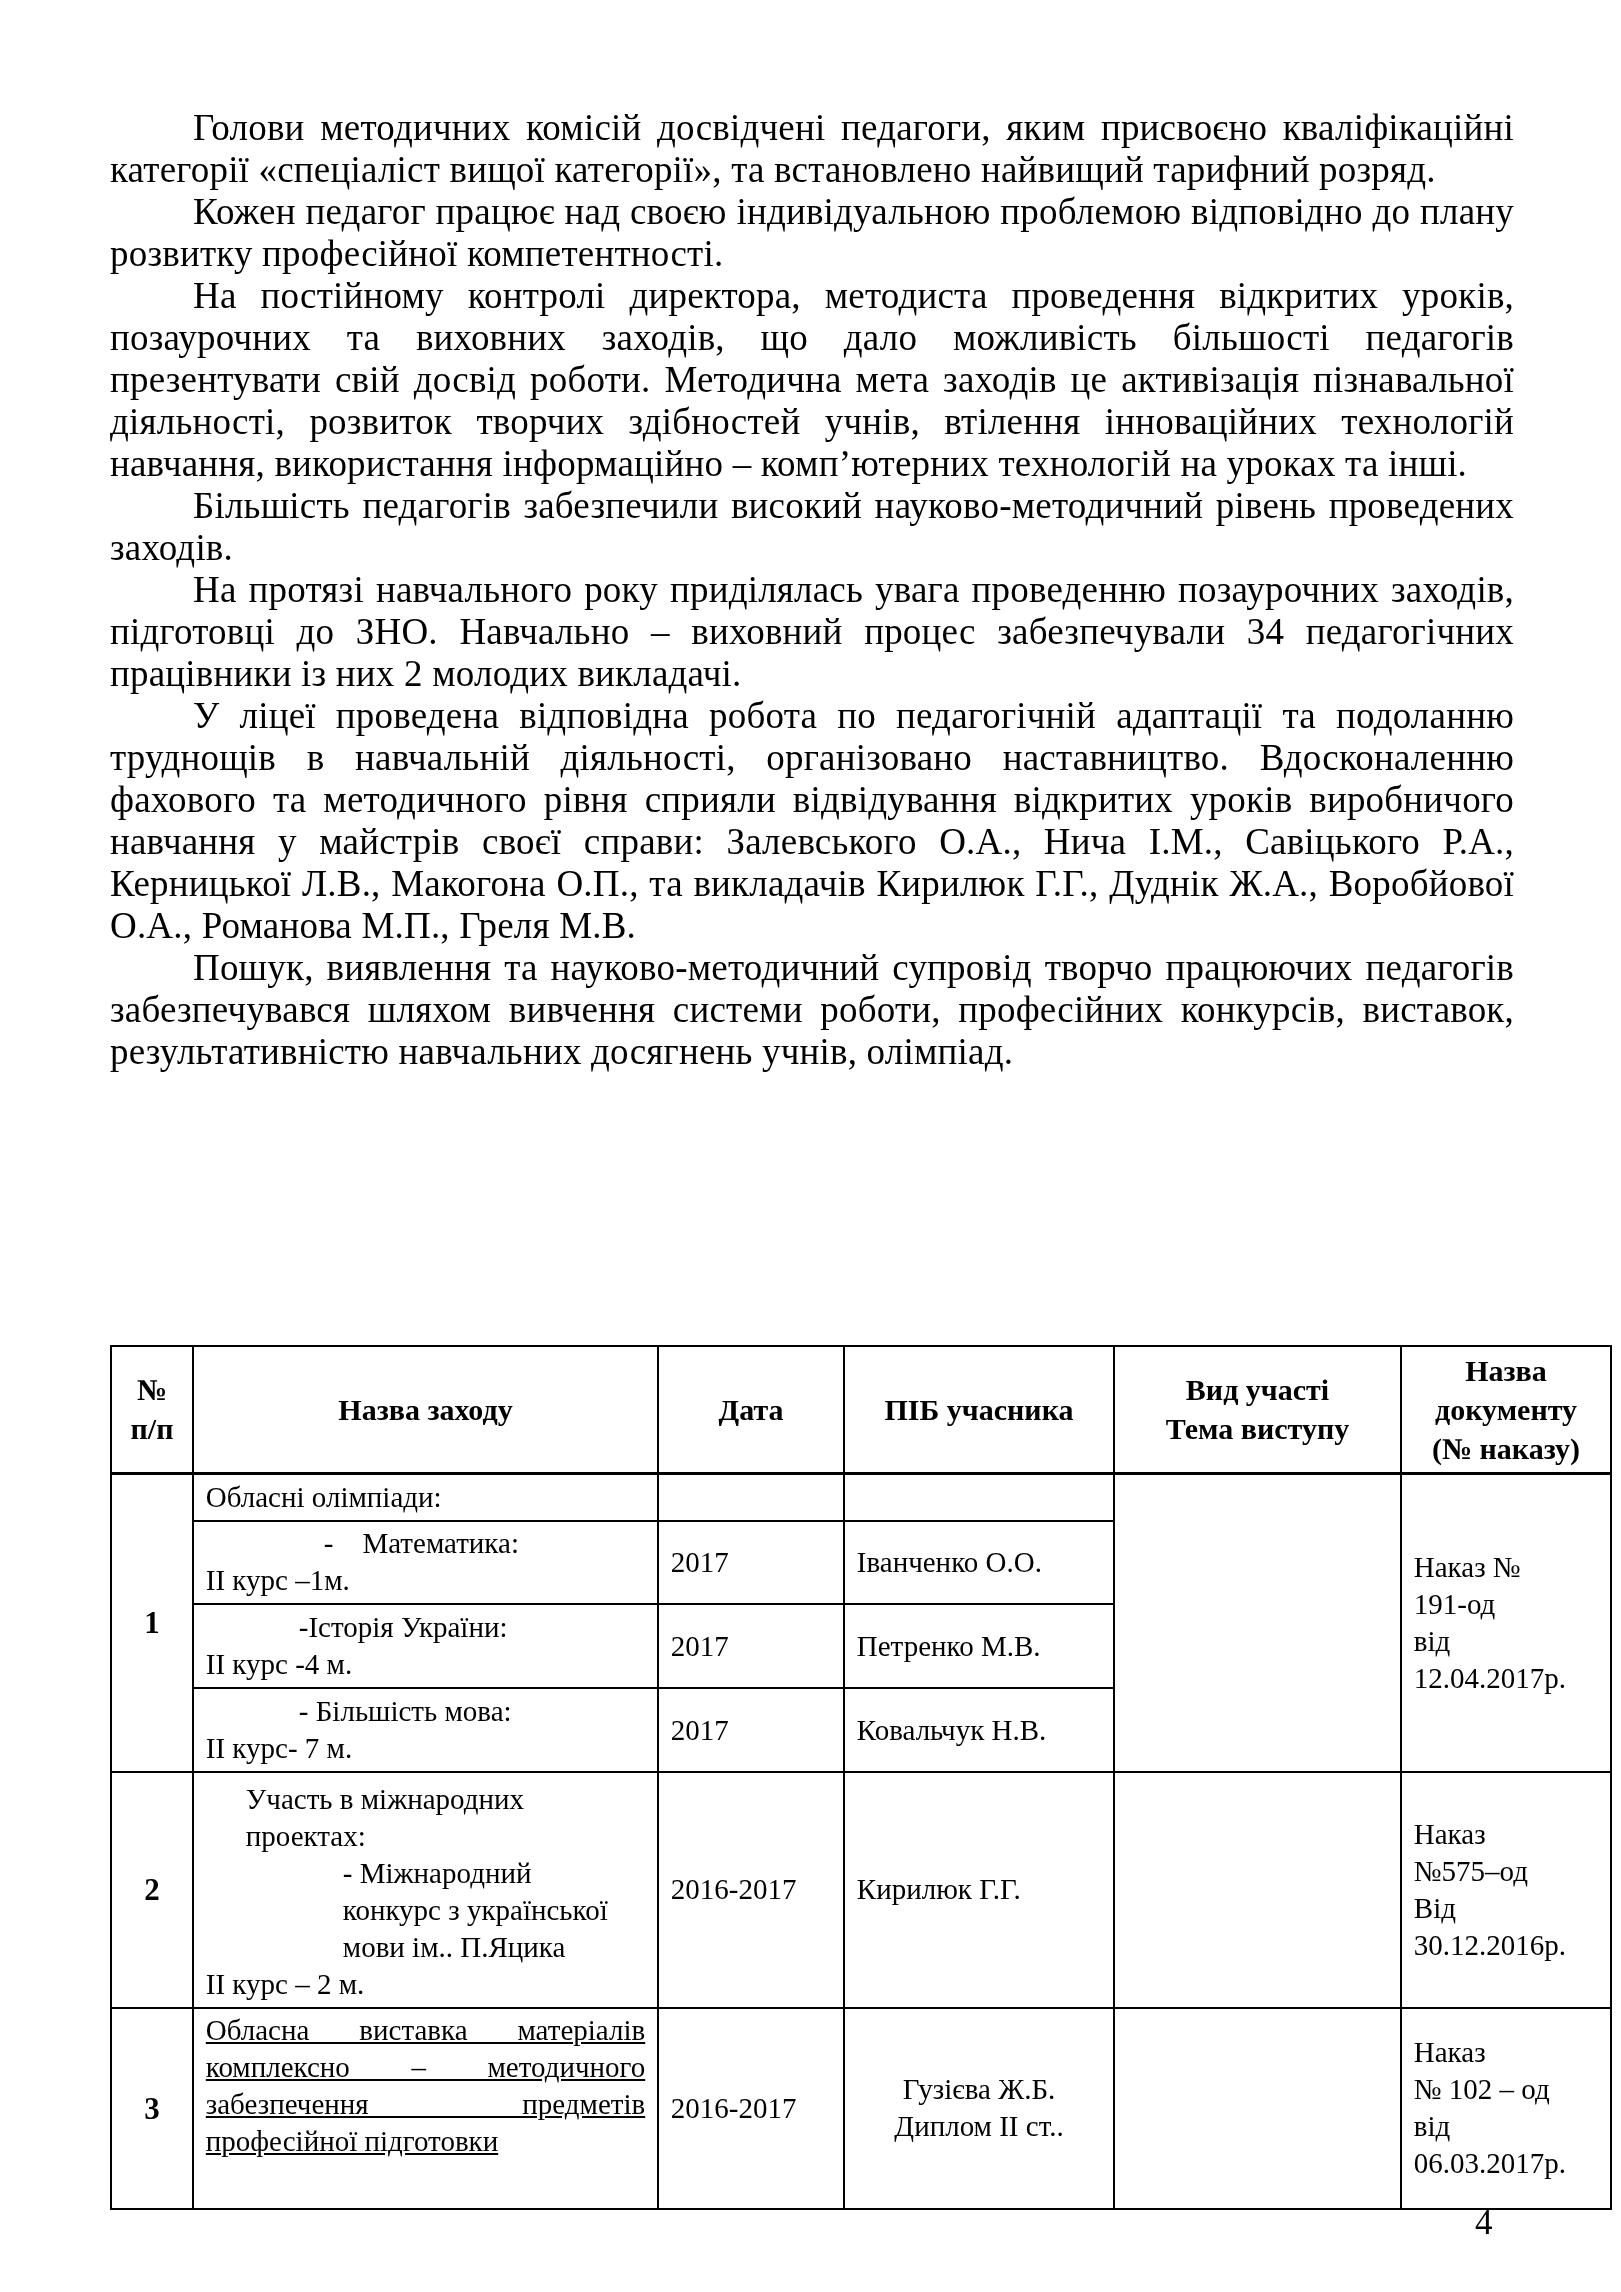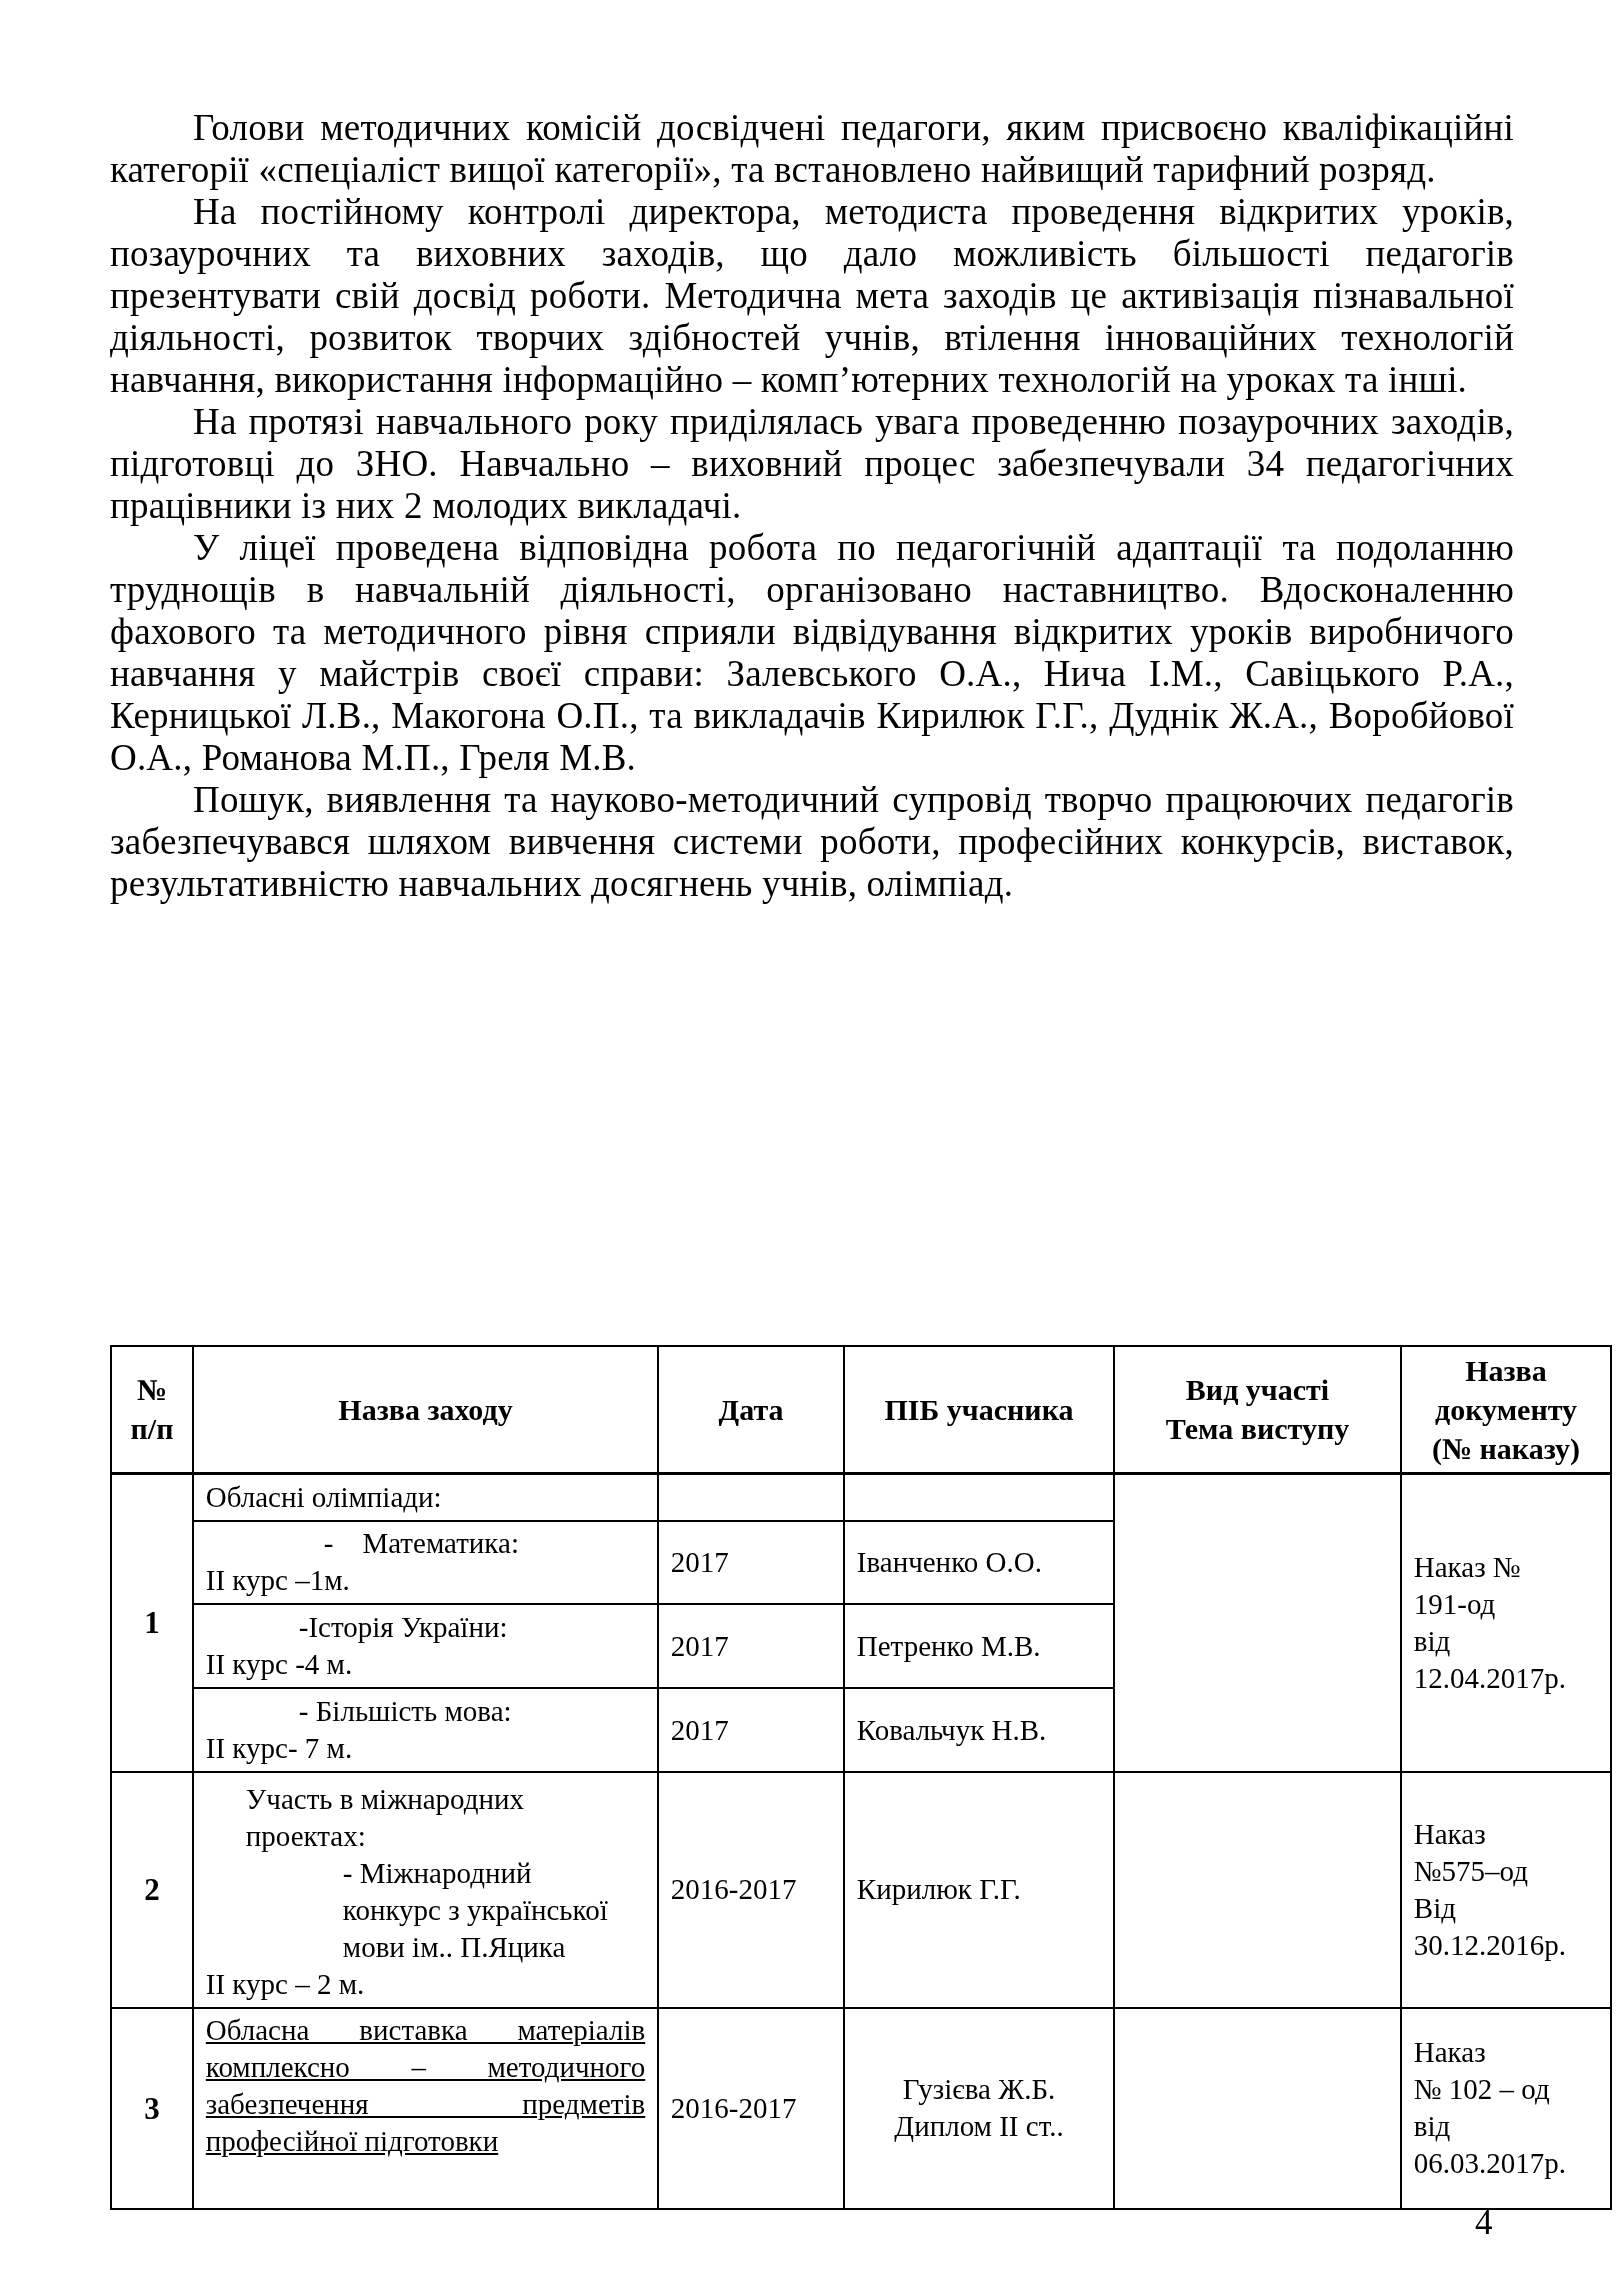--- a/index.html
+++ b/index.html
@@ -73,21 +73,23 @@
     font-size:35px;font-weight:normal;
   }
 </style>
 </head>
 <body>
 
 <div class="page">
 
   <div class="content">
     <p class="body-par">Голови методичних комісій досвідчені педагоги, яким присвоєно кваліфікаційні категорії «спеціаліст вищої категорії», та встановлено найвищий тарифний розряд.</p>
+    <p class="body-par">Кожен педагог працює над своєю індивідуальною проблемою відповідно до плану розвитку професійної компетентності.</p>
     <p class="body-par">На постійному контролі директора, методиста проведення відкритих уроків, позаурочних та виховних заходів, що дало можливість більшості педагогів презентувати свій досвід роботи. Методична мета заходів це активізація пізнавальної діяльності, розвиток творчих здібностей учнів, втілення інноваційних технологій навчання, використання інформаційно – комп’ютерних технологій на уроках та інші.</p>
+    <p class="body-par">Більшість педагогів забезпечили високий науково-методичний рівень проведених заходів.</p>
     <p class="body-par">На протязі  навчального року  приділялась увага проведенню позаурочних заходів, підготовці до ЗНО. Навчально – виховний процес забезпечували 34 педагогічних працівники із них 2 молодих викладачі.</p>
     <p class="body-par">У ліцеї проведена відповідна робота по педагогічній адаптації та подоланню труднощів в навчальній діяльності, організовано наставництво. Вдосконаленню фахового та методичного рівня сприяли відвідування відкритих уроків виробничого навчання у майстрів своєї справи: Залевського О.А., Нича І.М., Савіцького Р.А., Керницької Л.В., Макогона О.П., та викладачів  Кирилюк Г.Г., Дуднік Ж.А., Воробйової О.А., Романова М.П., Греля М.В.</p>
     <p class="body-par">Пошук, виявлення та науково-методичний супровід творчо працюючих педагогів забезпечувався шляхом вивчення системи роботи, професійних конкурсів, виставок, результативністю навчальних досягнень учнів, олімпіад.</p>
   </div>
 
   <table class="main-table">
     <colgroup>
       <col style="width:82px">
       <col style="width:465px">
       <col style="width:186px">

